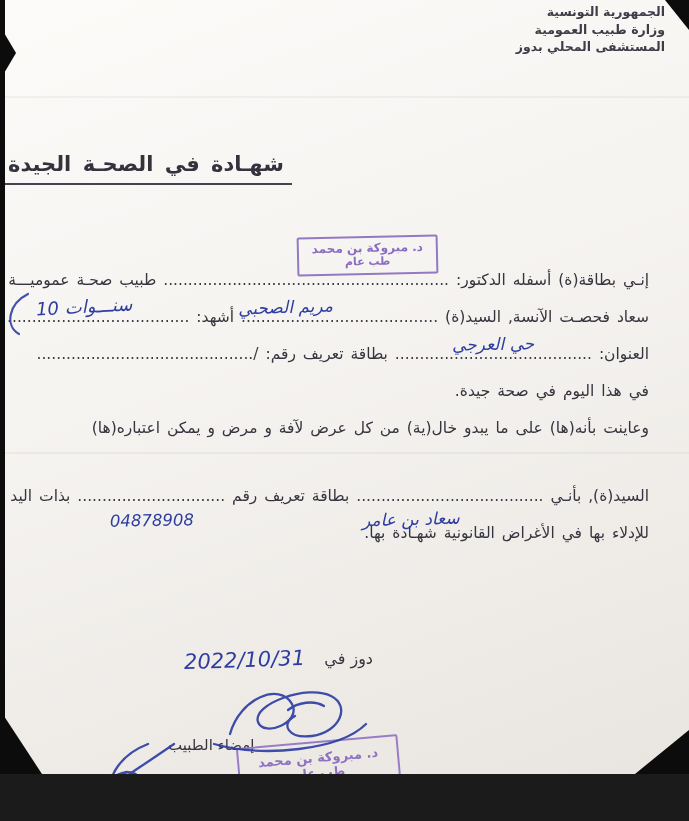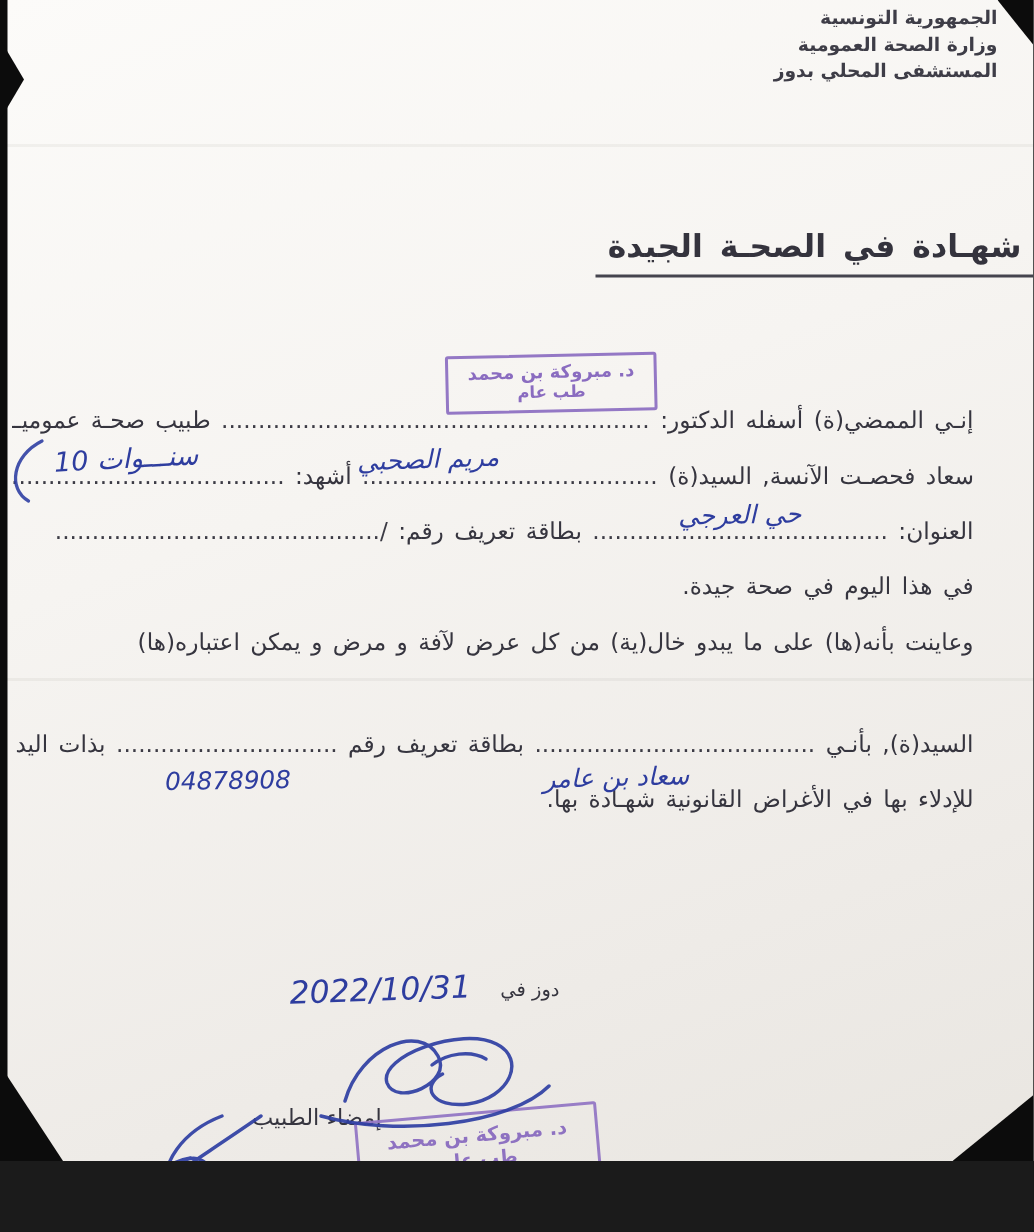--- a/index.html
+++ b/index.html
@@ -20,21 +20,21 @@
   .corner-tr   { right:0; top:0; width:24px; height:30px; clip-path:polygon(0 0,100% 0,100% 100%); }
   .crease-h    { position:absolute; left:0; right:0; height:2px; background:rgba(90,80,70,.06); z-index:1; }
 
   
   .letterhead {
     position:absolute; top:3px; right:24px; direction:rtl; text-align:right;
     font-size:12.5px; font-weight:bold; color:#3e3d47; line-height:17.5px; z-index:2;
   }
 
   
-  .title-wrap { position:absolute; top:152px; left:0; right:0; text-align:right; z-index:2; }
+  .title-wrap { position:absolute; top:152px; left:0; right:0; text-align:left; z-index:2; }
   .title-wrap span {
     display:inline-block; direction:rtl; font-size:21px; font-weight:bold; color:#34333d;
     padding:0 8px 7px; border-bottom:2.5px solid #45444e; word-spacing:4px;
   }
 
   
   .stamp {
     position:absolute; border:2px solid #9478c5; color:#8a6cc0; text-align:center;
     direction:rtl; z-index:5; border-radius:2px;
   }
@@ -60,21 +60,21 @@
     font-family:"DejaVu Sans", sans-serif;
   }
   #hw-name     { left:238px; top:297px; font-size:17px; transform:rotate(-2deg); }
   #hw-age      { left:36px;  top:296px; font-size:18px; transform:rotate(-3deg); }
   #hw-address  { left:452px; top:334px; font-size:17px; transform:rotate(-1deg); }
   #hw-guardian { left:362px; top:509px; font-size:17px; transform:rotate(-1.5deg); }
   #hw-id       { left:110px; top:511px; font-size:16.5px; direction:ltr; transform:rotate(-1deg); }
 
   
   .date-row { position:absolute; top:648px; left:78px; width:295px; direction:rtl; white-space:nowrap; z-index:3; }
-  .date-row .label { font-size:13px; color:#36353f; }
+  .date-row .label { font-size:16px; color:#36353f; }
   .date-row .hw-inline {
     position:static; display:inline-block; color:#2e3d9f; font-style:italic;
     font-size:21px; direction:ltr; transform:rotate(-2deg); margin-right:14px; vertical-align:-3px;
   }
 
   
   .sig-label { position:absolute; left:168px; top:736px; font-size:15px; color:#36353f; direction:rtl; z-index:4; }
   .ink-svg { position:absolute; z-index:7; }
   #sig-svg { left:52px; top:676px; width:335px; height:140px; }
   #flourish-svg { left:0px; top:288px; width:32px; height:52px; }
@@ -87,36 +87,36 @@
   <div class="artifact edge-left"></div>
   <div class="artifact corner-tl"></div>
   <div class="artifact corner-bl"></div>
   <div class="artifact corner-br"></div>
   <div class="artifact corner-tr"></div>
   <div class="crease-h" style="top:96px;"></div>
   <div class="crease-h" style="top:452px;"></div>
 
   <header class="letterhead">
     <div>الجمهورية التونسية</div>
-    <div>وزارة الصحة العمومية</div>
+    <div>وزارة طبيب العمومية</div>
     <div>المستشفى المحلي بدوز</div>
   </header>
 
   <div class="title-wrap">
     <span>شهـادة في الصحـة الجيدة</span>
   </div>
 
   <div class="stamp stamp-top">
     <div class="s1">د. مبروكة بن محمد</div>
     <div class="s2">طب عام</div>
   </div>
 
   <div class="para p1">
     <div class="line">
-      <span>إنـي الممضي(ة) أسفله الدكتور:</span>
+      <span>إنـي بطاقة(ة) أسفله الدكتور:</span>
       <span class="dots">..........................................................</span>
       <span>طبيب صحـة عموميـــة أشهد</span>
     </div>
     <div class="line">
       <span>سعاد فحصـت الآنسة, السيد(ة)</span>
       <span class="dots">........................................</span>
       <span>أشهد:</span>
       <span class="dots">......................................</span>
     </div>
     <div class="line">

